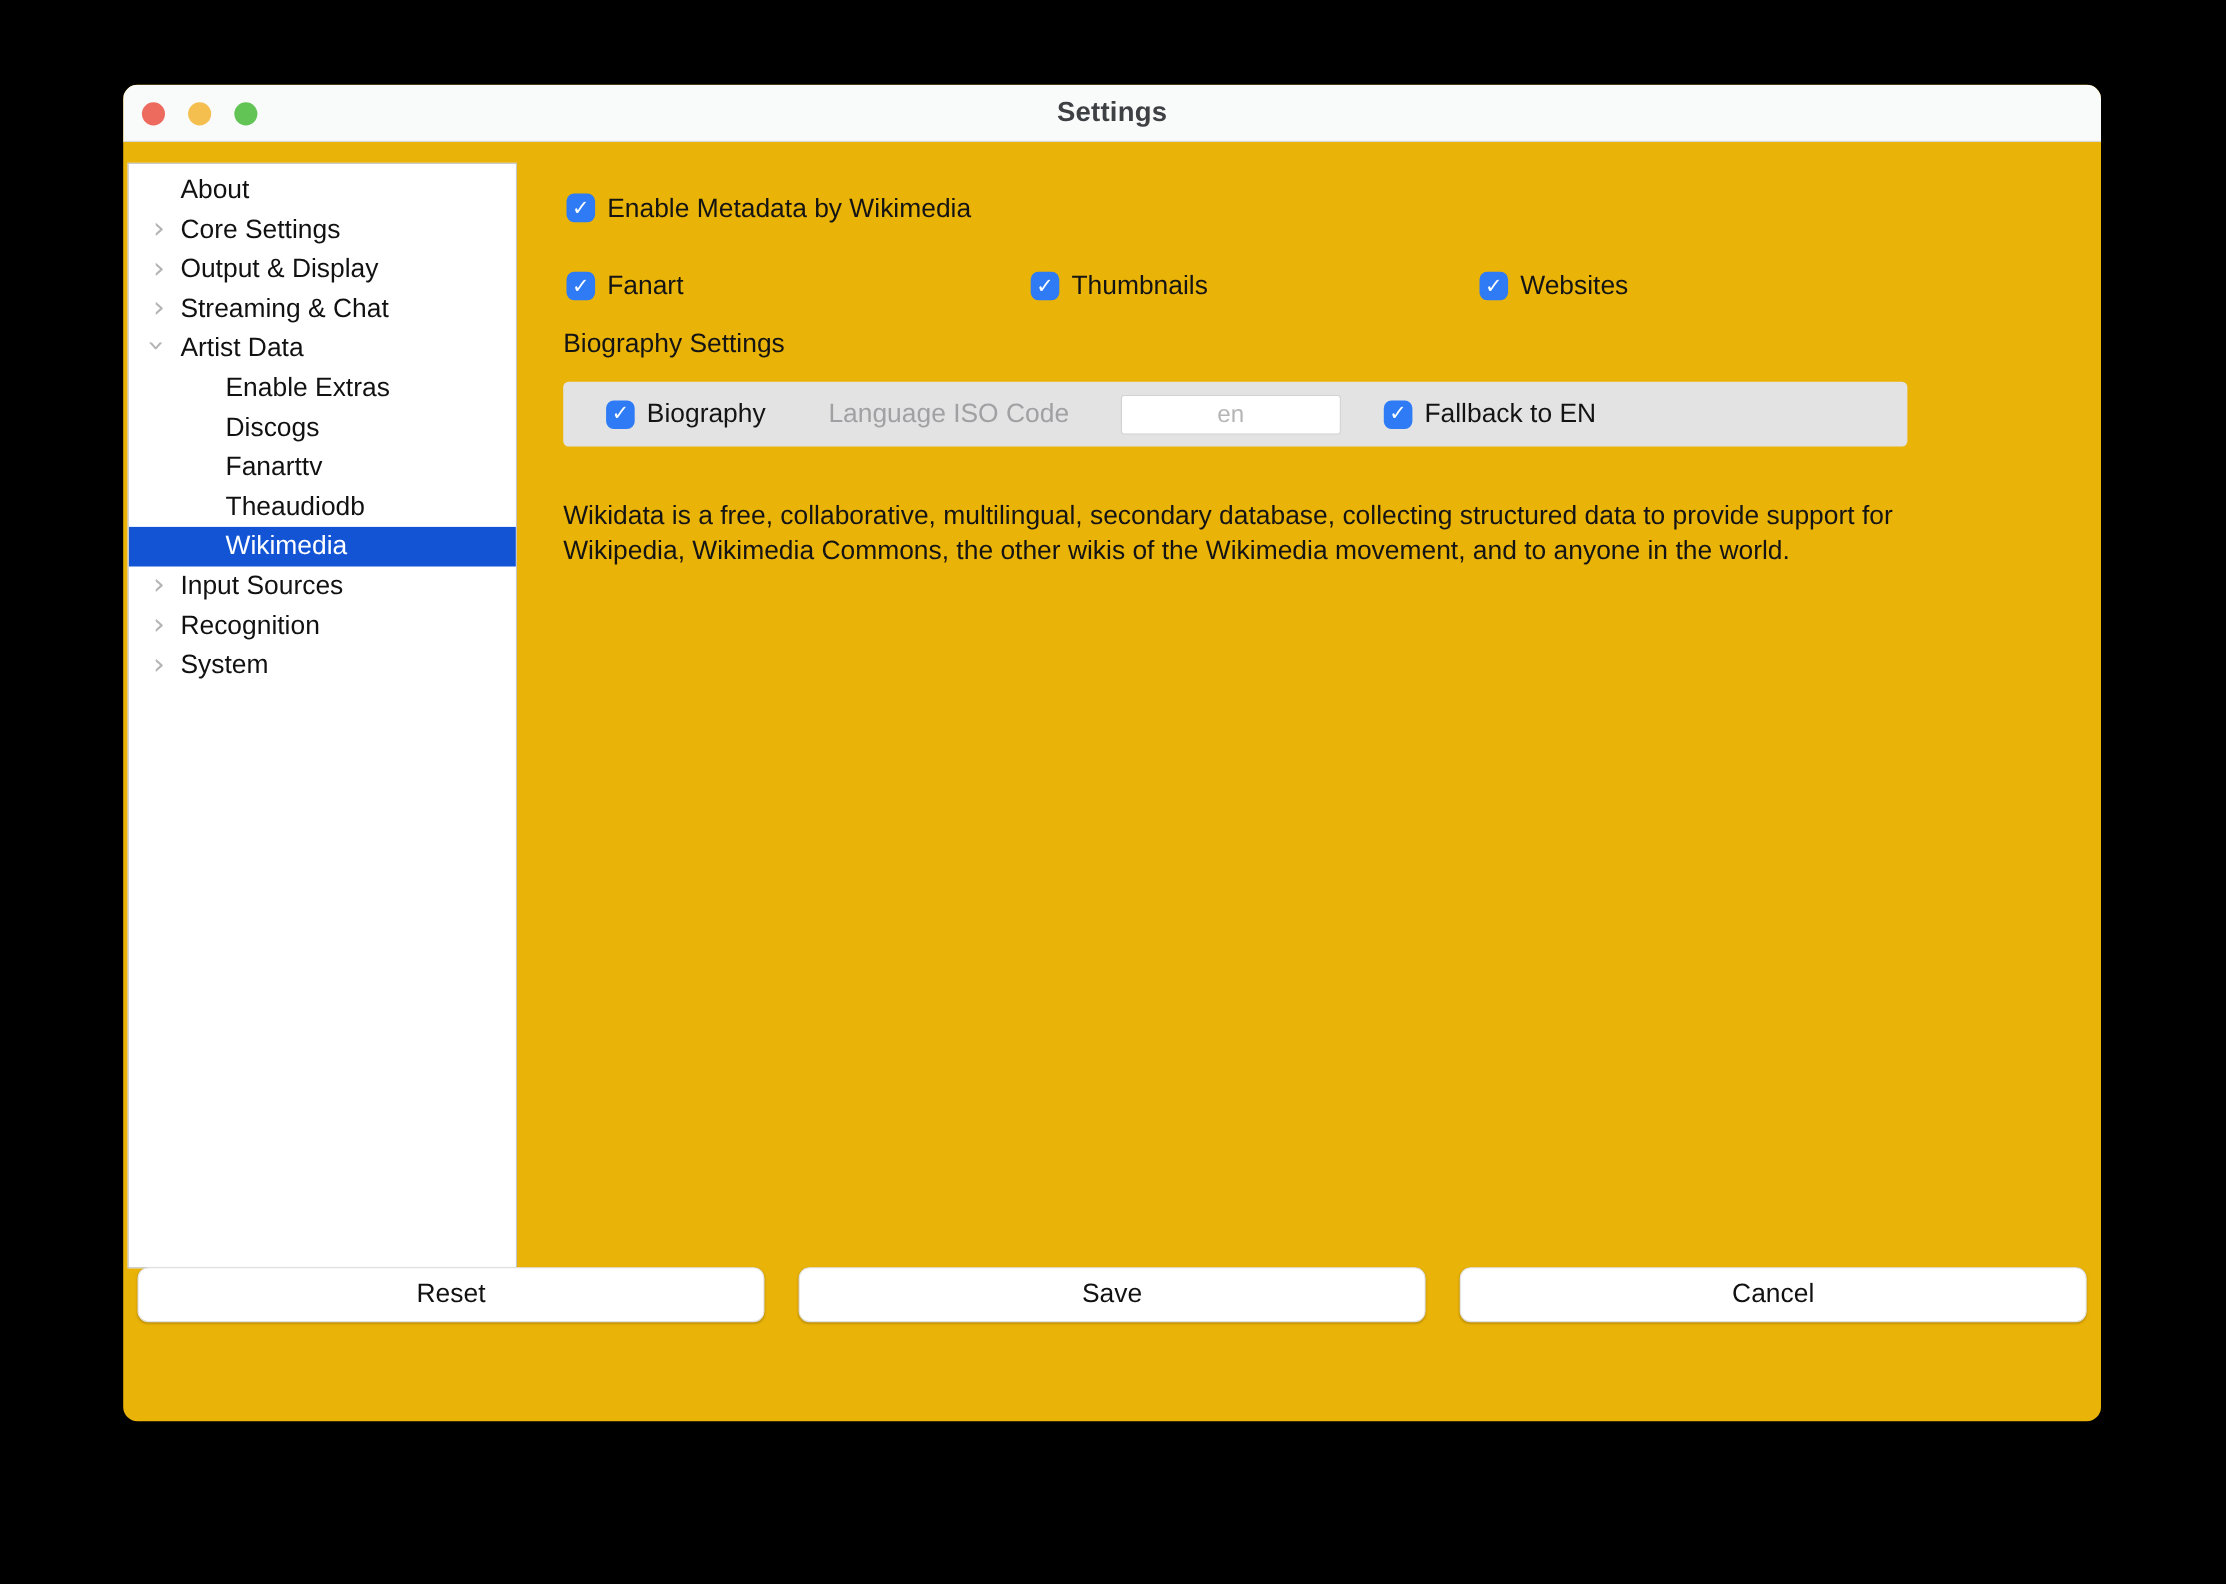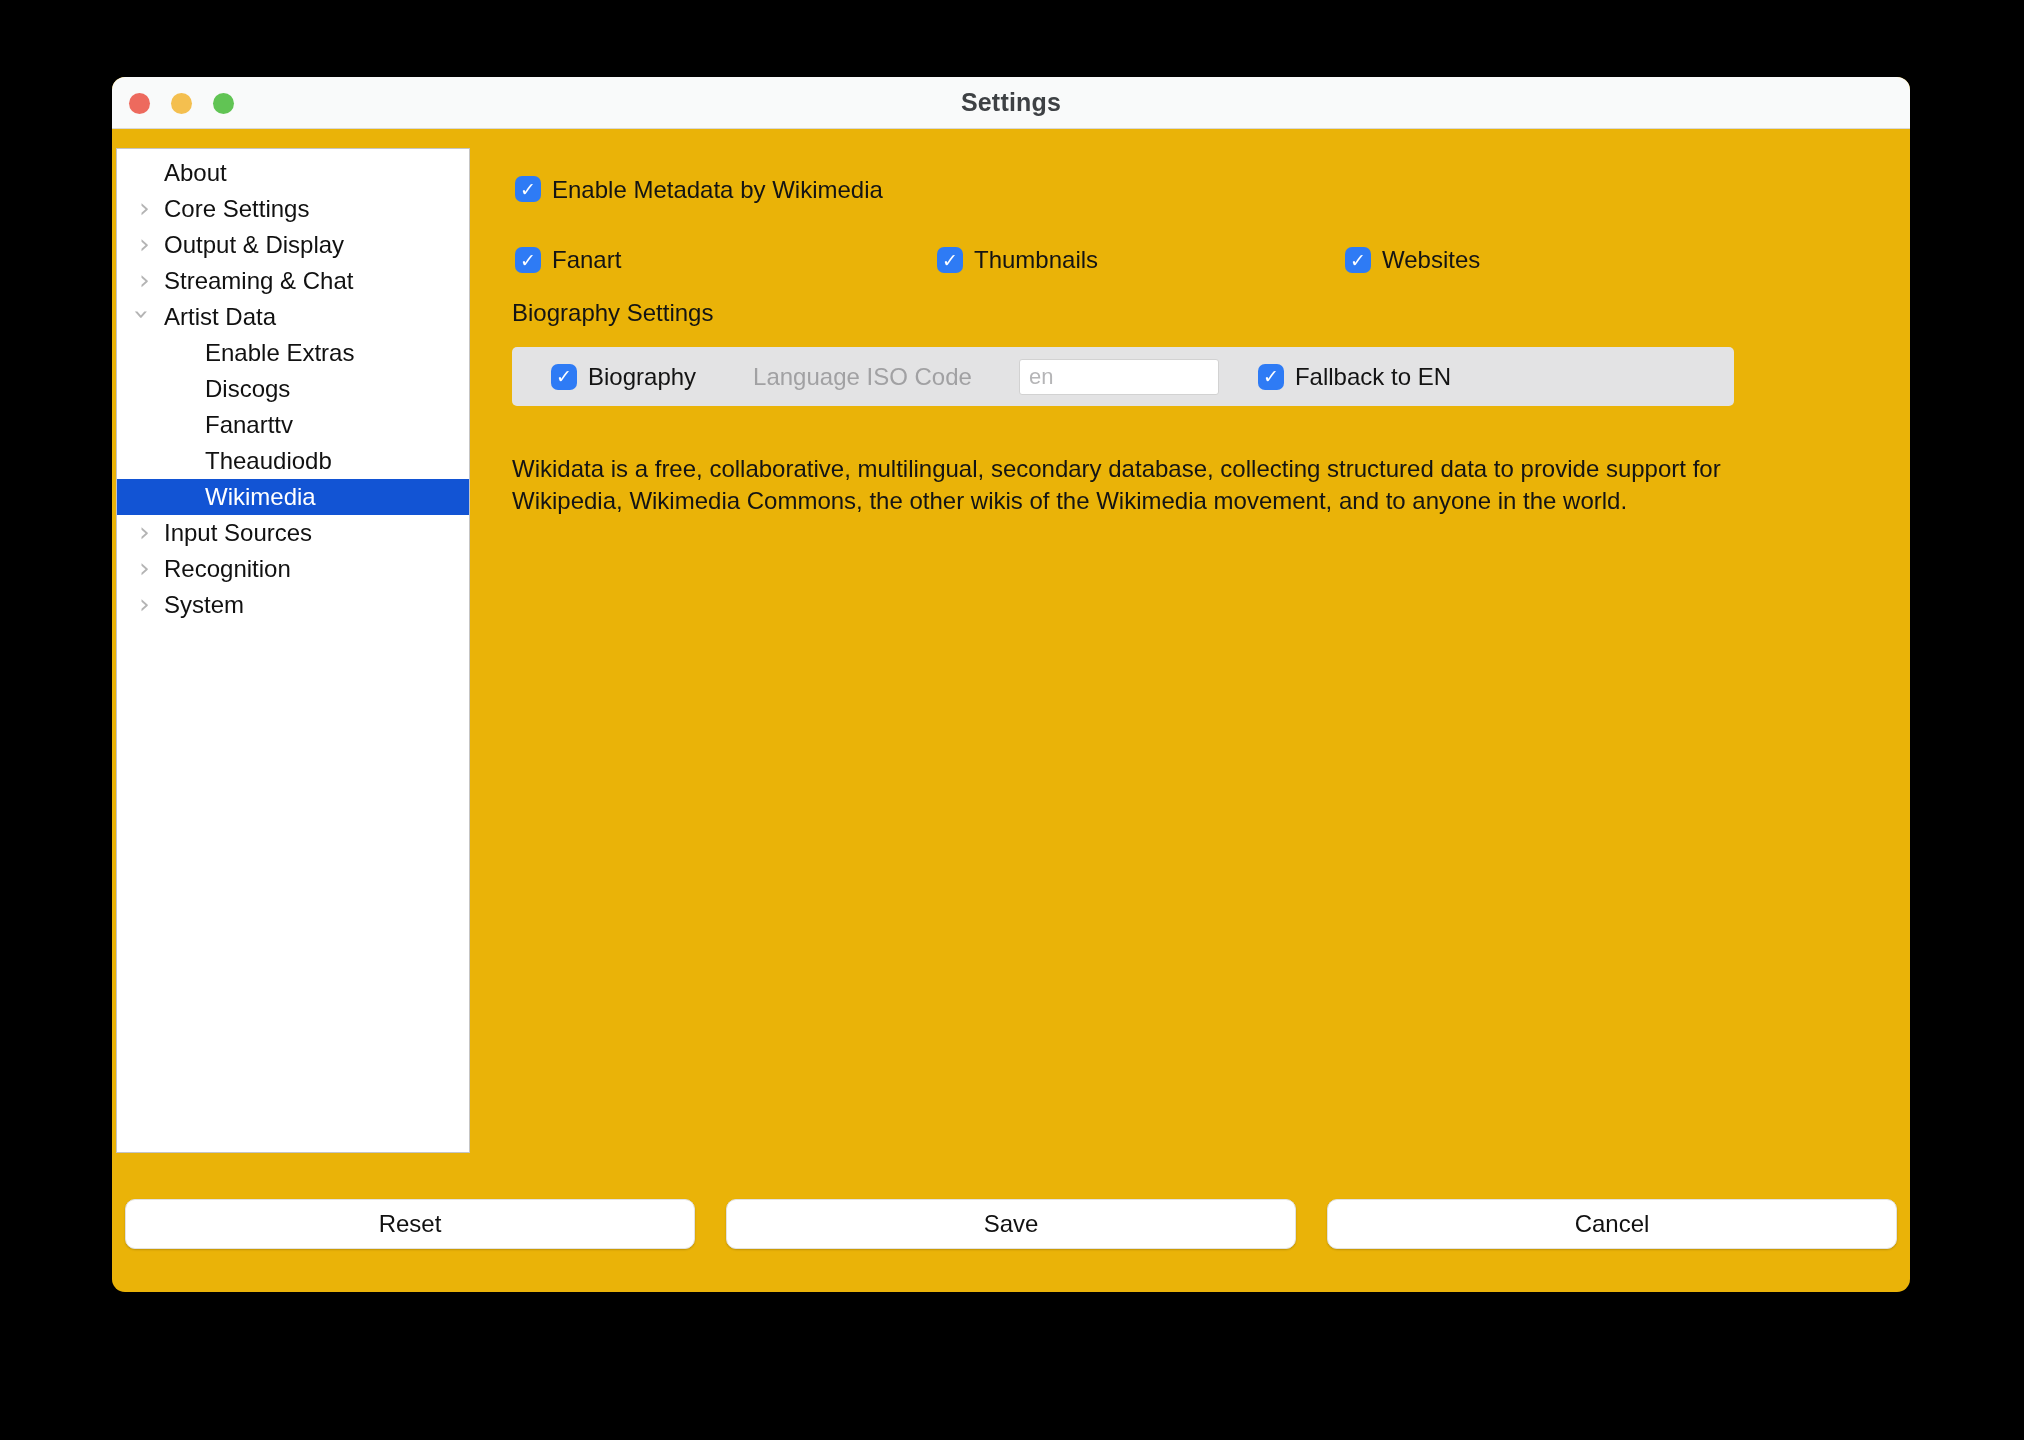--- a/index.html
+++ b/index.html
@@ -44,29 +44,29 @@
   .opt.o0 { left:403px; } .opt.o1 { left:825px; } .opt.o2 { left:1233px; }
 
   .bio-heading { position:absolute; left:400px; top:222px; font-size:24px; color:#141414; }
 
   .bio-panel { position:absolute; left:400px; top:270px; width:1222px; height:59px;
                background:#e3e3e4; border-radius:5px; display:flex; align-items:center; }
   .lang-label { font-size:24px; color:#a1a1a3; margin-left:57px; white-space:nowrap; }
   .lang-input { margin-left:47px; width:200px; height:36px; background:#fff;
                 border:1px solid #d2d2d2; border-radius:3px; font-size:22px;
                 padding:0 9px; color:#333; outline:none;
-                font-family:"Liberation Sans","DejaVu Sans",sans-serif; }
+                font-family:"Liberation Sans","DejaVu Sans",sans-serif;text-align:center; }
   .lang-input::placeholder { color:#b5b5b7; }
   .ml-bio { margin-left:39px; } .ml-fb { margin-left:39px; }
 
   .description { position:absolute; left:400px; top:376px; width:1248px;
                  font-size:24px; line-height:32px; color:#141414; }
 
   
-  .footer { position:absolute; left:0; top:1122px; width:100%; height:50px;
+  .footer { position:absolute; left:0; top:1075px; width:100%; height:50px;
             display:flex; padding:0 13px; gap:31px; }
   .btn { flex:1 1 0; height:50px; background:#fff; border:1px solid #e2e2e2;
          border-radius:10px; font-size:24px; color:#111; cursor:pointer;
          box-shadow:0 1px 2px rgba(0,0,0,.18);
          font-family:"Liberation Sans","DejaVu Sans",sans-serif; }
 </style>
 </head>
 <body>
 
 <div class="window">

